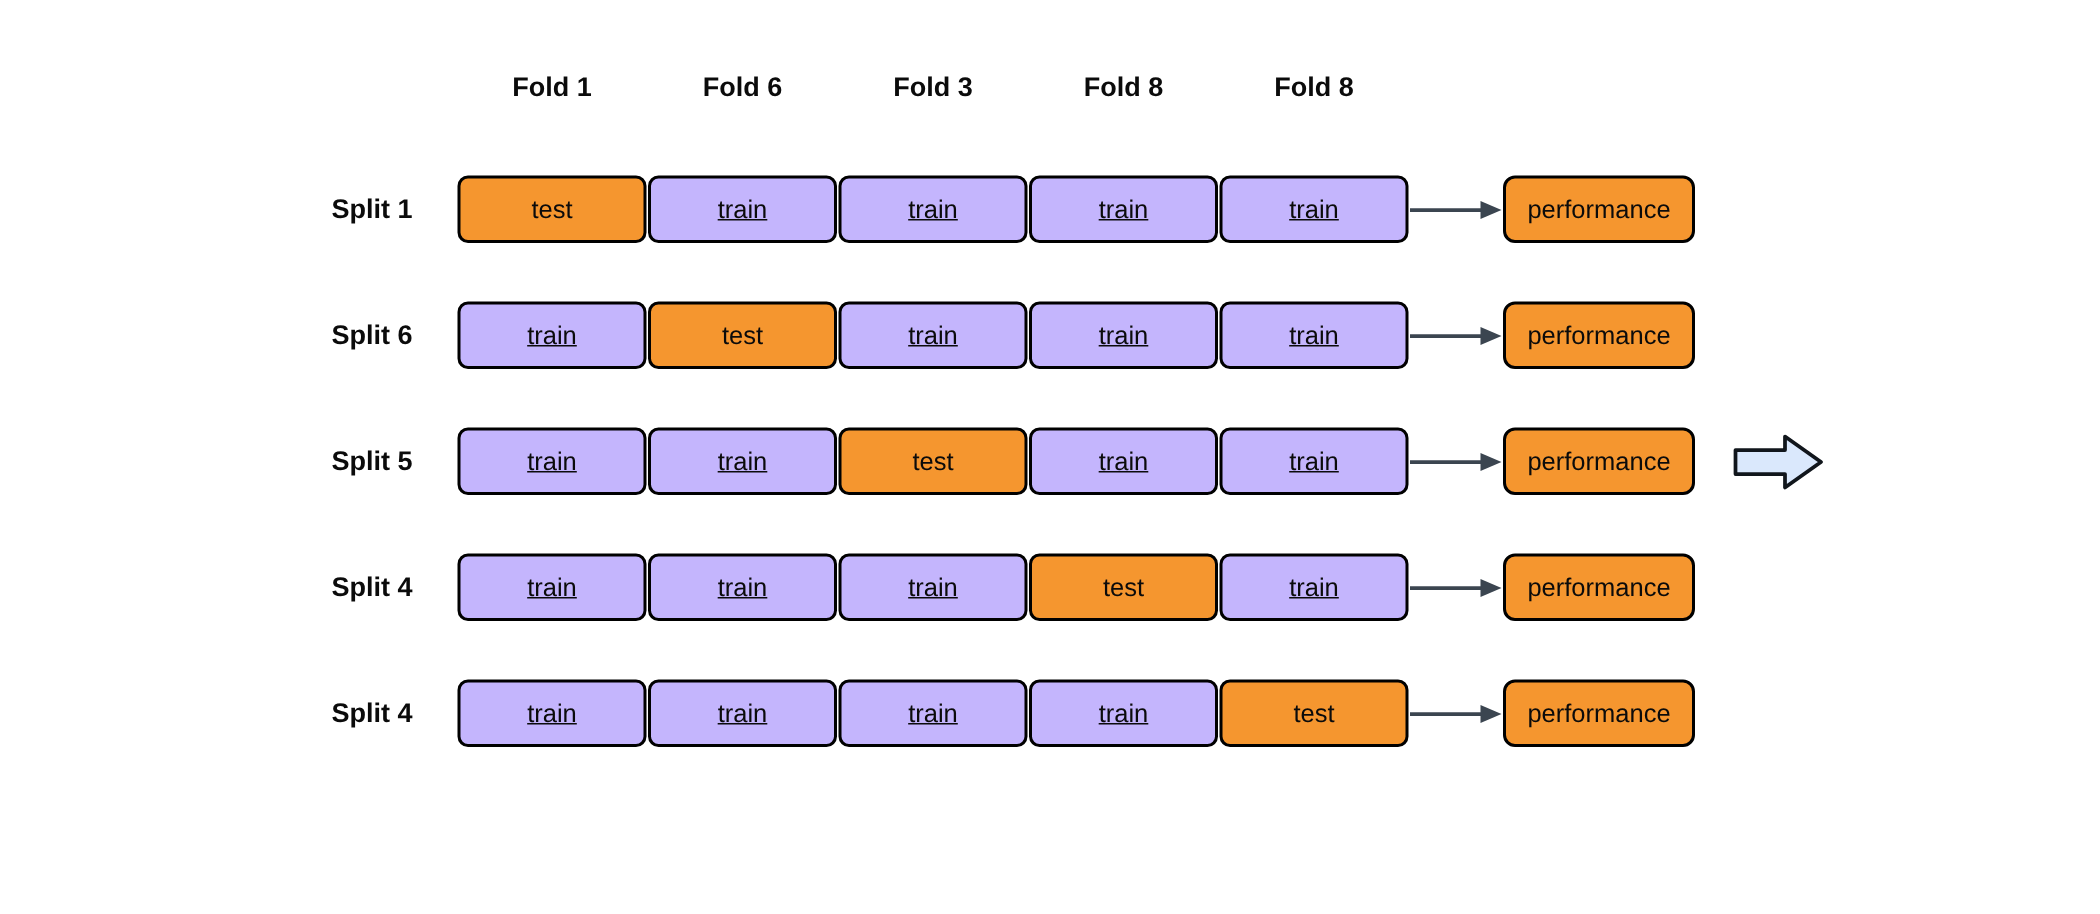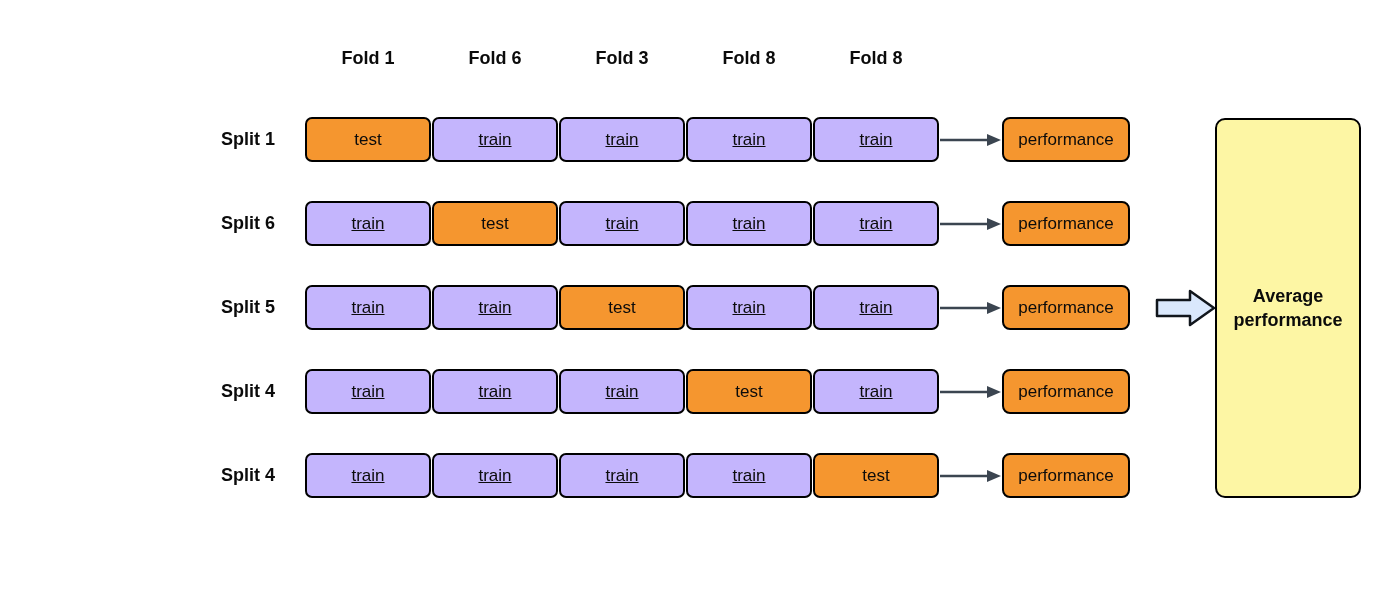--- a/index.html
+++ b/index.html
@@ -156,17 +156,14 @@
       <line x1="1" y1="8" x2="49" y2="8" stroke="#3b4550" stroke-width="2.5"></line>
       <polygon points="48,2 62,8 48,14" fill="#3b4550"></polygon>
     </svg>
     <div class="perf">performance</div>
   </div>
 
   <svg class="summary-arrow" width="62" height="42" viewBox="0 0 62 42">
     <polygon points="2,13 35,13 35,4 59,21 35,38 35,29 2,29" fill="#dae8fc" stroke="#11161c" stroke-width="2.5" stroke-linejoin="round"></polygon>
   </svg>
 
-  <div class="bigbox avg-box">
-    <span>Average performance</span>
-  </div>
 
 </div>
 
 </body></html>

